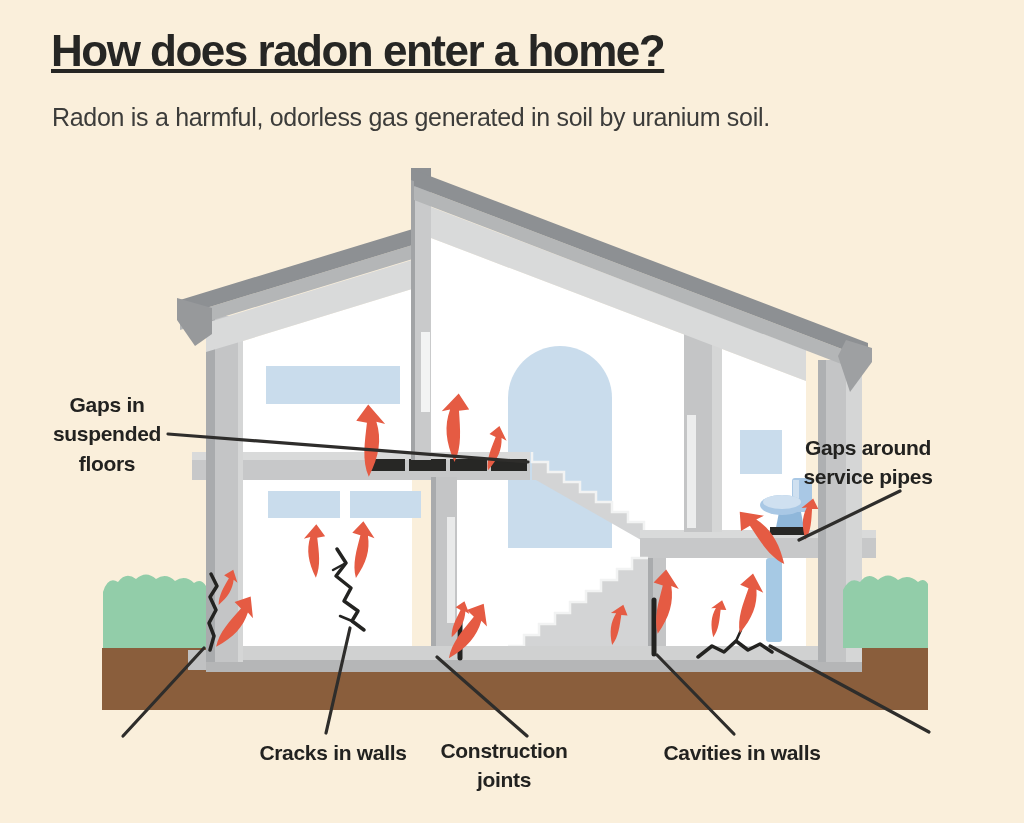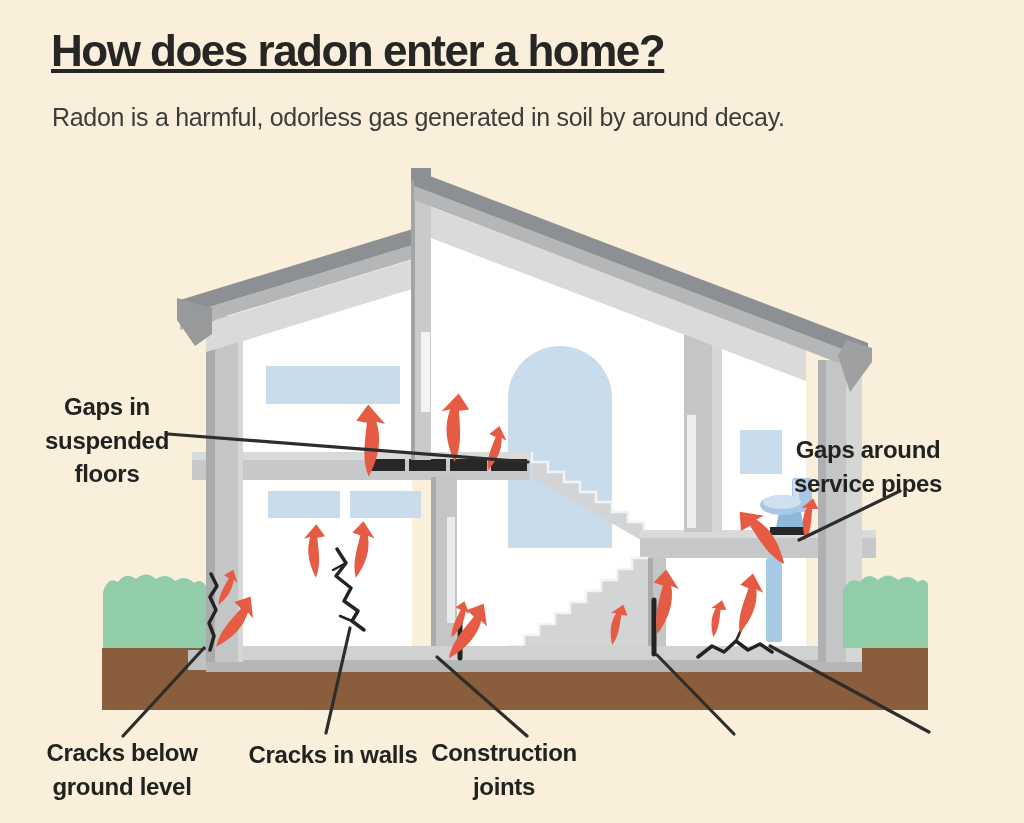--- a/index.html
+++ b/index.html
@@ -15,34 +15,34 @@
     font-size:44px;font-weight:bold;letter-spacing:-1.5px;
     color:#262624;line-height:1.05;text-decoration:underline;
   }
   .subtitle{
     position:absolute;left:52px;top:102px;width:920px;
     font-size:25px;font-weight:400;letter-spacing:-0.3px;
     color:#3c3c3a;line-height:1.2;
   }
   .diagram-label{
     position:absolute;transform:translateX(-50%);
-    font-size:24px;font-weight:bold;color:#222220;
+    font-size:21px;font-weight:bold;color:#222220;
     text-align:center;line-height:1.4;letter-spacing:-0.3px;
     white-space:pre-line;
   }
   .nowrap{white-space:nowrap;margin-left:9px;}
   svg{position:absolute;left:0;top:0;}
 </style>
 </head>
 <body>
 
 <div class="stage">
 
   <div class="title">How does radon enter a home?</div>
-  <div class="subtitle">Radon is a harmful, odorless gas generated in soil by around decay.</div>
+  <div class="subtitle">Radon is a harmful, odorless gas generated in soil by uranium soil.</div>
 
   <svg width="1024" height="823" viewBox="0 0 1024 823">
     <defs>
       <path id="radon-arrow" d="M18 2 L34 24 L25 21 C29 40 25 57 12 78 C6 60 11 41 15 21 L4 18 Z"></path>
     </defs>
 
     <g>
       <rect x="102" y="648" width="826" height="62" fill="#8a5e3c"></rect>
     </g>
 
@@ -201,22 +201,21 @@
     </g>
   </svg>
 
   <div class="diagram-label" style="left:107px;top:390px;">Gaps in
 suspended
 floors</div>
 
   <div class="diagram-label" style="left:868px;top:433px;">Gaps around
 service pipes</div>
 
-  <div class="diagram-label" style="left:122px;top:736px;">Cracks below
-ground level</div>
 
   <div class="diagram-label nowrap" style="left:324px;top:738px;">Cracks in walls</div>
 
   <div class="diagram-label" style="left:504px;top:736px;">Construction
 joints</div>
 
+  <div class="diagram-label nowrap" style="left:733px;top:738px;">Cavities in walls</div>
 
 </div>
 
 </body></html>

